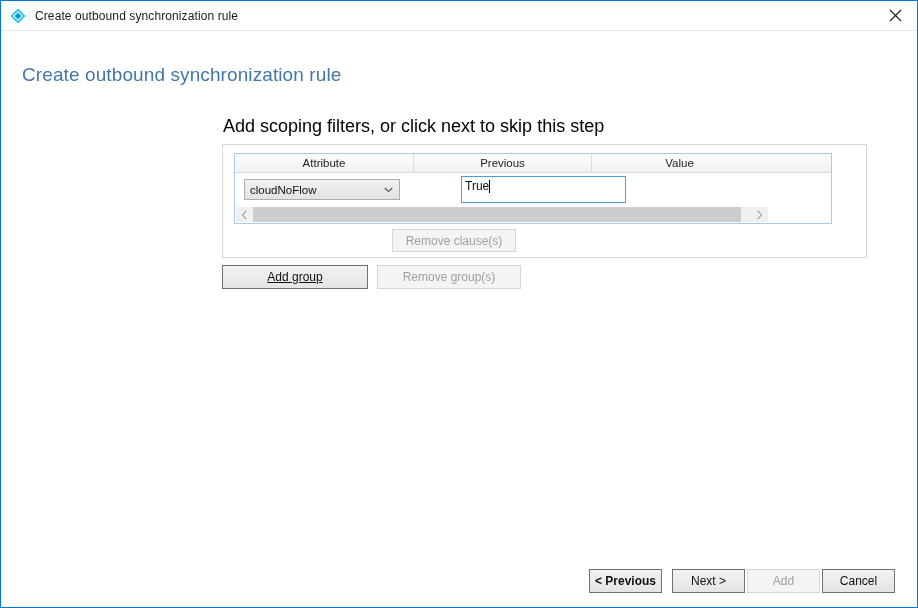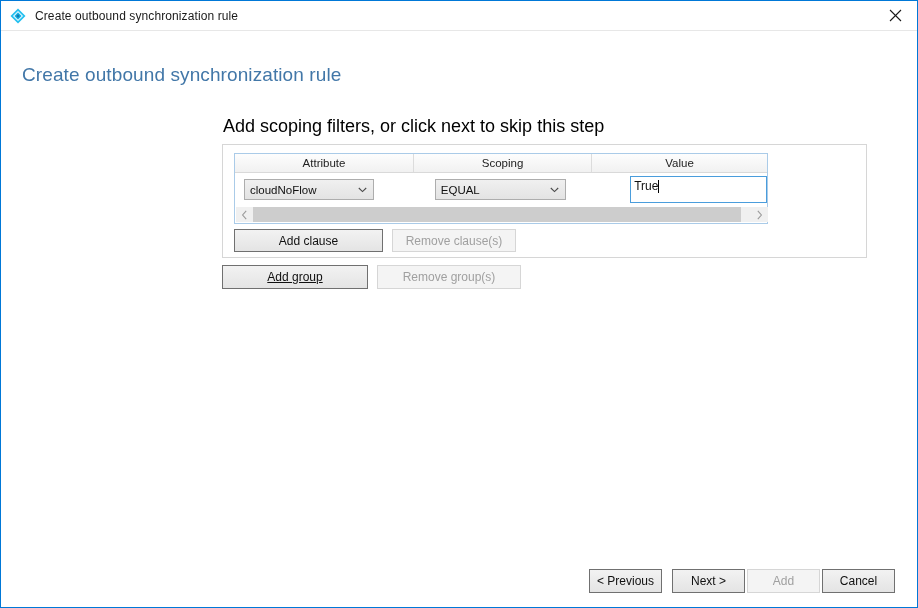--- a/index.html
+++ b/index.html
@@ -118,21 +118,21 @@
     box-sizing: border-box;
     border: 1px solid #d6d6d6;
     background: #ffffff;
   }
 
   
   .clause-grid {
     position: absolute;
     left: 11px;
     top: 8px;
-    width: 534px;
+    width: 598px;
     height: 71px;
     box-sizing: border-box;
     border: 1px solid #aacbe8;
     background: #ffffff;
   }
 
   .grid-header {
     display: flex;
     height: 19px;
     box-sizing: border-box;
@@ -298,21 +298,21 @@
     height: 24px;
   }
 
   
   .footer-btn {
     position: absolute;
     top: 568px;
     width: 73px;
     height: 24px;
   }
-  .fb-previous { left: 588px; }
+  .fb-previous { left: 588px; font-weight: bold; }
   .fb-next     { left: 671px; }
   .fb-add      { left: 746px; }
   .fb-cancel   { left: 821px; }
 </style>
 </head>
 <body>
 
 <div class="window">
 
   <div class="titlebar">
@@ -335,38 +335,32 @@
 
 
   <div class="content-title">Add scoping filters, or click next to skip this step</div>
 
   <div class="group-box">
 
     <div class="clause-grid">
 
       <div class="grid-header">
         <div class="col col-attr">Attribute</div>
-        <div class="col col-oper">Scoping</div>
+        <div class="col col-oper">Previous</div>
         <div class="col col-val">Value</div>
       </div>
 
       <div class="grid-row">
         <div class="combo combo-attr">
           <span>cloudNoFlow</span>
           <svg class="chev" width="9" height="6" viewBox="0 0 9 6">
             <path d="M0.8 1 L4.5 4.6 L8.2 1" fill="none" stroke="#4a4a4a" stroke-width="1.1"></path>
           </svg>
         </div>
 
-        <div class="combo combo-oper">
-          <span>EQUAL</span>
-          <svg class="chev" width="9" height="6" viewBox="0 0 9 6">
-            <path d="M0.8 1 L4.5 4.6 L8.2 1" fill="none" stroke="#4a4a4a" stroke-width="1.1"></path>
-          </svg>
-        </div>
 
         <div class="value-box">
           <span>True</span>
             <span class="caret"></span>
         </div>
       </div>
 
       <div class="hscroll">
         <div class="arrow">
           <svg width="7" height="10" viewBox="0 0 7 10">
@@ -377,21 +371,20 @@
           <div class="thumb"></div>
         </div>
         <div class="arrow">
           <svg width="7" height="10" viewBox="0 0 7 10">
             <path d="M1.8 0.9 L5.4 5 L1.8 9.1" fill="none" stroke="#9a9a9a" stroke-width="1.1"></path>
           </svg>
         </div>
       </div>
     </div>
 
-    <div class="btn btn-add-clause">Add clause</div>
     <div class="btn btn-remove-clause disabled">Remove clause(s)</div>
   </div>
 
   <div class="btn btn-add-group">Add group</div>
   <div class="btn btn-remove-group disabled">Remove group(s)</div>
 
   <div class="btn footer-btn fb-previous">&lt; Previous</div>
   <div class="btn footer-btn fb-next">Next &gt;</div>
   <div class="btn footer-btn fb-add disabled">Add</div>
   <div class="btn footer-btn fb-cancel">Cancel</div>

